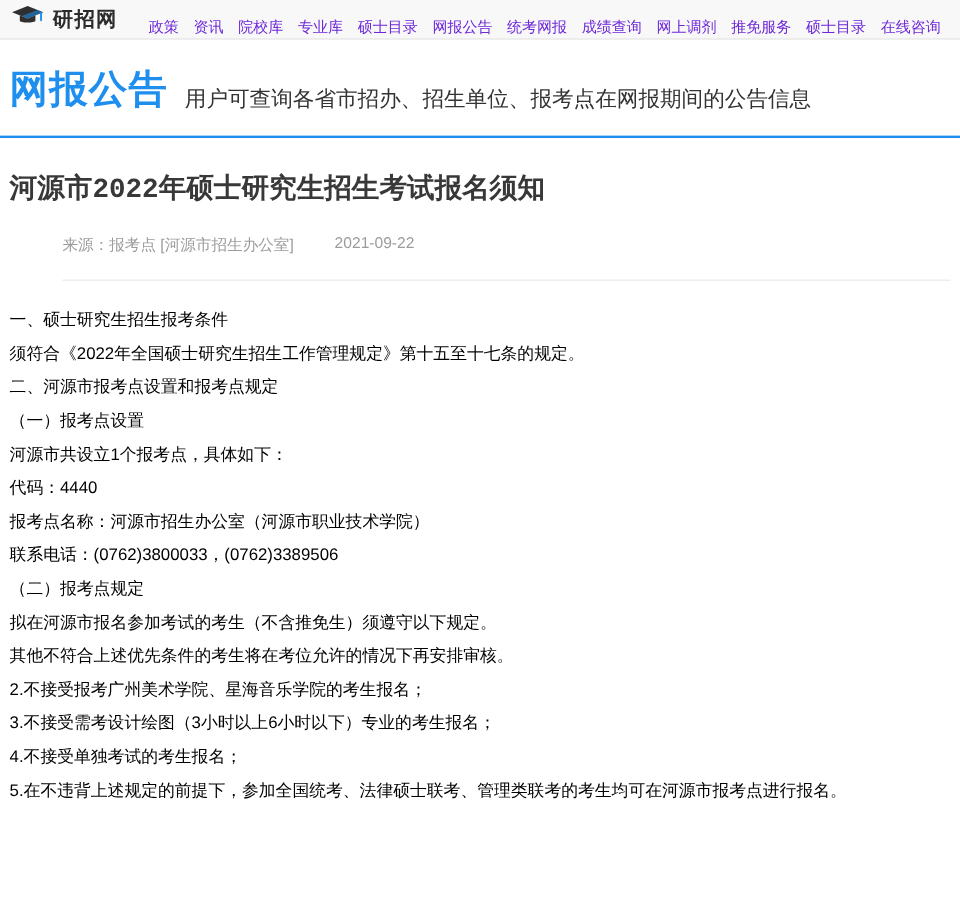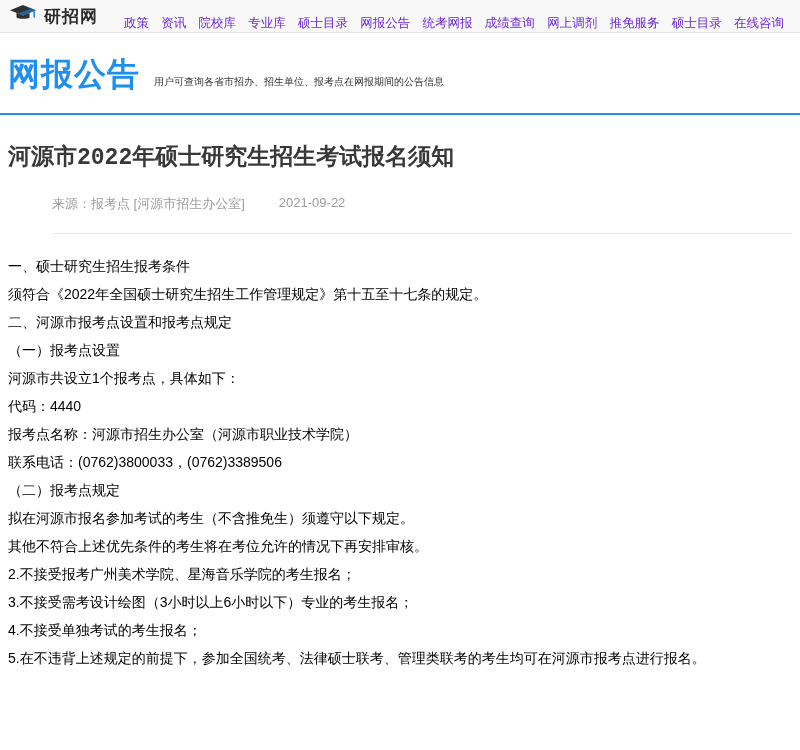--- a/index.html
+++ b/index.html
@@ -51,21 +51,21 @@
     display: flex;
     align-items: center;
   }
   .page-header-title {
     font-size: 32px;
     font-weight: bold;
     color: #1e8fee;
     letter-spacing: 1px;
   }
   .page-header-subtitle {
-    font-size: 10px;
+    font-size: 18px;
     color: #333;
     margin-left: 14px;
     margin-top: 14px;
   }
 
   
   .article { padding: 0 8px; }
   .article-title {
     font-size: 23px;
     font-weight: bold;

